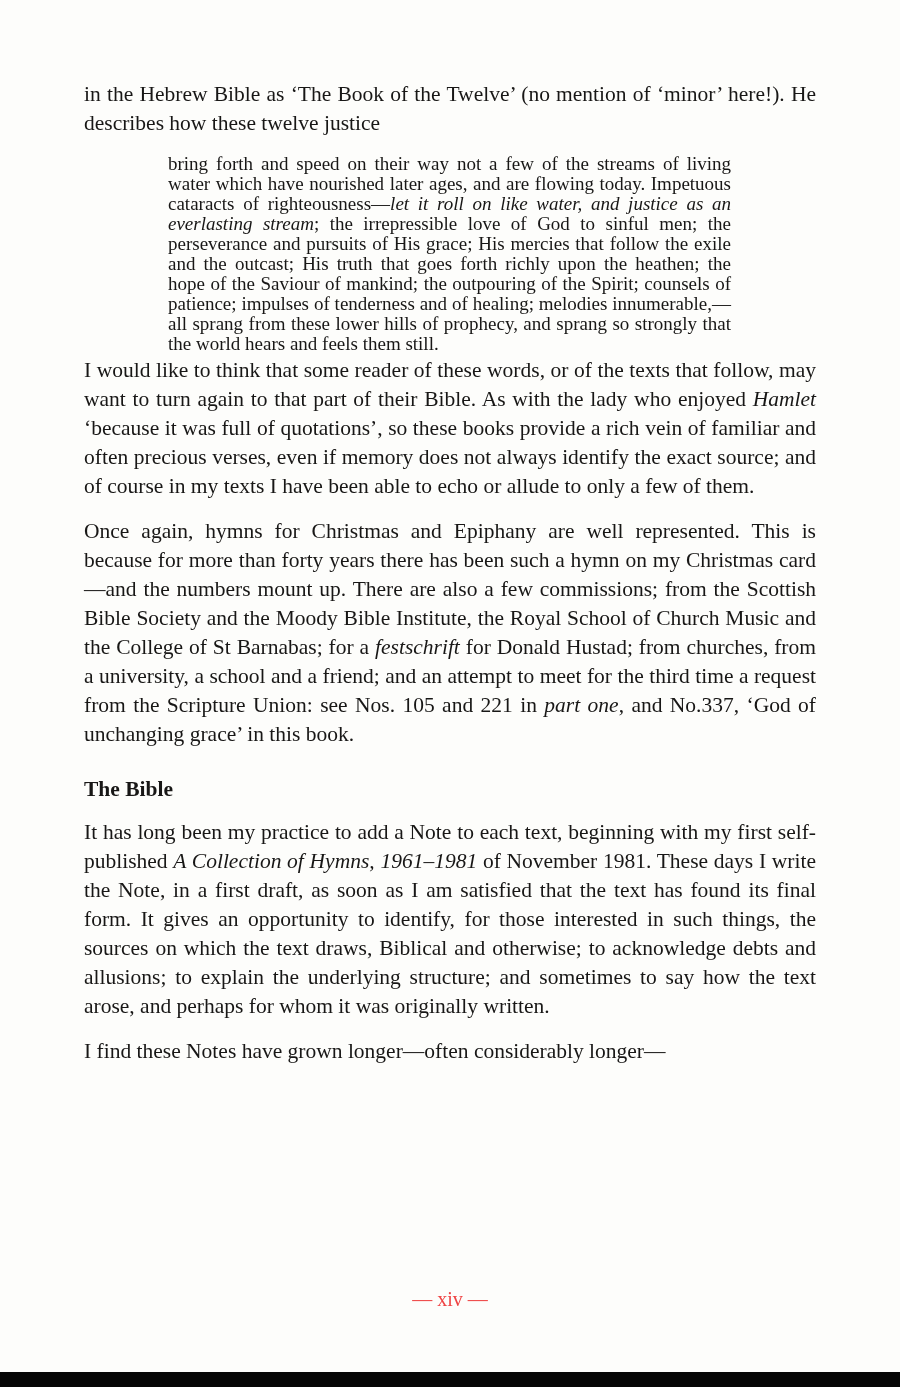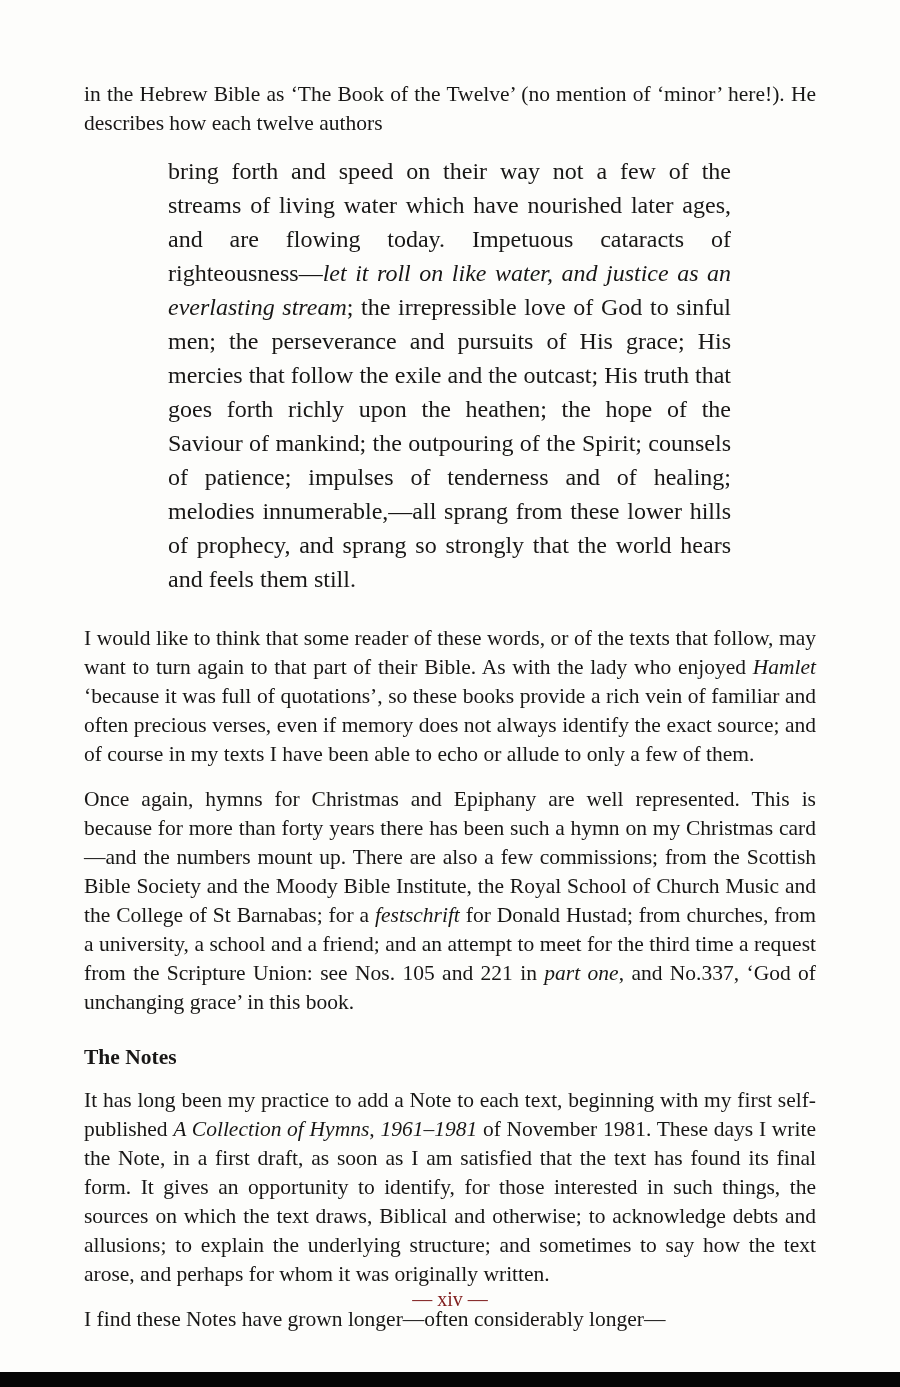--- a/index.html
+++ b/index.html
@@ -27,67 +27,67 @@
     font-size: 21.5px;
     line-height: 29px;
     text-align: justify;
     margin: 0 0 16px 0;
   }
   p.para.last {
     margin-bottom: 16px;
     text-align: left;
   }
   blockquote.quote {
-    font-size: 24px;
-    line-height: 34px;
+    font-size: 19px;
+    line-height: 20px;
     text-align: justify;
-    margin: 6px 85px 28px 84px;
+    margin: 6px 85px 2px 84px;
     padding: 0;
   }
   h2.section-heading {
     font-size: 21.5px;
     line-height: 29px;
     font-weight: bold;
     margin: 26px 0 14px 0;
   }
   em { font-style: italic; }
   .page-number {
     position: absolute;
     left: 0;
     right: 0;
     bottom: 76px;
     text-align: center;
     font-size: 20px;
-    color: #7f1d1d;
+    color: #ef4444;
   }
   .scan-bar {
     position: absolute;
     left: 0;
     right: 0;
     bottom: 0;
     height: 15px;
     background: #060606;
   }
 </style>
 </head>
 <body>
 
 <div class="page">
 
   <div class="body-text">
 
-    <p class="para"><span>in the Hebrew Bible as ‘The Book of the Twelve’ (no mention of ‘minor’ here!). He describes how each twelve authors</span></p>
+    <p class="para"><span>in the Hebrew Bible as ‘The Book of the Twelve’ (no mention of ‘minor’ here!). He describes how these twelve justice</span></p>
 
     <blockquote class="quote"><span>bring forth and speed on their way not a few of the streams of living water which have nourished later ages, and are flowing today. Impetuous cataracts of righteousness—</span><em>let it roll on like water, and justice as an everlasting stream</em><span>; the irrepressible love of God to sinful men; the perseverance and pursuits of His grace; His mercies that follow the exile and the outcast; His truth that goes forth richly upon the heathen; the hope of the Saviour of mankind; the outpouring of the Spirit; counsels of patience; impulses of tenderness and of healing; melodies innumerable,—all sprang from these lower hills of prophecy, and sprang so strongly that the world hears and feels them still.</span></blockquote>
 
     <p class="para"><span>I would like to think that some reader of these words, or of the texts that follow, may want to turn again to that part of their Bible. As with the lady who enjoyed </span><em>Hamlet</em><span> ‘because it was full of quotations’, so these books provide a rich vein of familiar and often precious verses, even if memory does not always identify the exact source; and of course in my texts I have been able to echo or allude to only a few of them.</span></p>
 
     <p class="para"><span>Once again, hymns for Christmas and Epiphany are well represented. This is because for more than forty years there has been such a hymn on my Christmas card—and the numbers mount up. There are also a few commissions; from the Scottish Bible Society and the Moody Bible Institute, the Royal School of Church Music and the College of St Barnabas; for a </span><em>festschrift</em><span> for Donald Hustad; from churches, from a university, a school and a friend; and an attempt to meet for the third time a request from the Scripture Union: see Nos. 105 and 221 in </span><em>part one</em><span>, and No.337, ‘God of unchanging grace’ in this book.</span></p>
 
-    <h2 class="section-heading">The Notes</h2>
+    <h2 class="section-heading">The Bible</h2>
 
     <p class="para"><span>It has long been my practice to add a Note to each text, beginning with my first self-published </span><em>A Collection of Hymns, 1961–1981</em><span> of November 1981. These days I write the Note, in a first draft, as soon as I am satisfied that the text has found its final form. It gives an opportunity to identify, for those interested in such things, the sources on which the text draws, Biblical and otherwise; to acknowledge debts and allusions; to explain the underlying structure; and sometimes to say how the text arose, and perhaps for whom it was originally written.</span></p>
 
     <p class="para last"><span>I find these Notes have grown longer—often considerably longer—</span></p>
 
   </div>
 
   <div class="page-number">— xiv —</div>
 
   <div class="scan-bar"></div>

